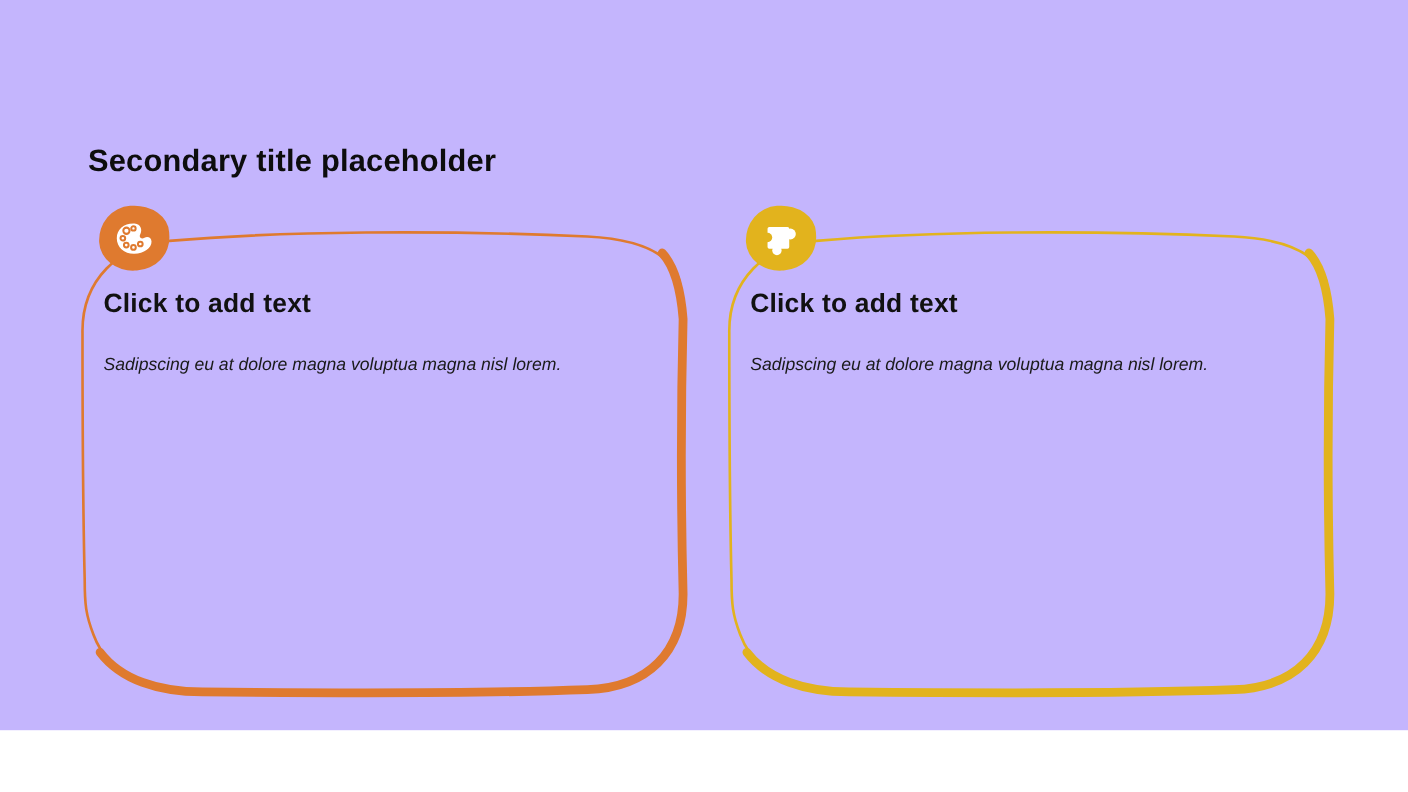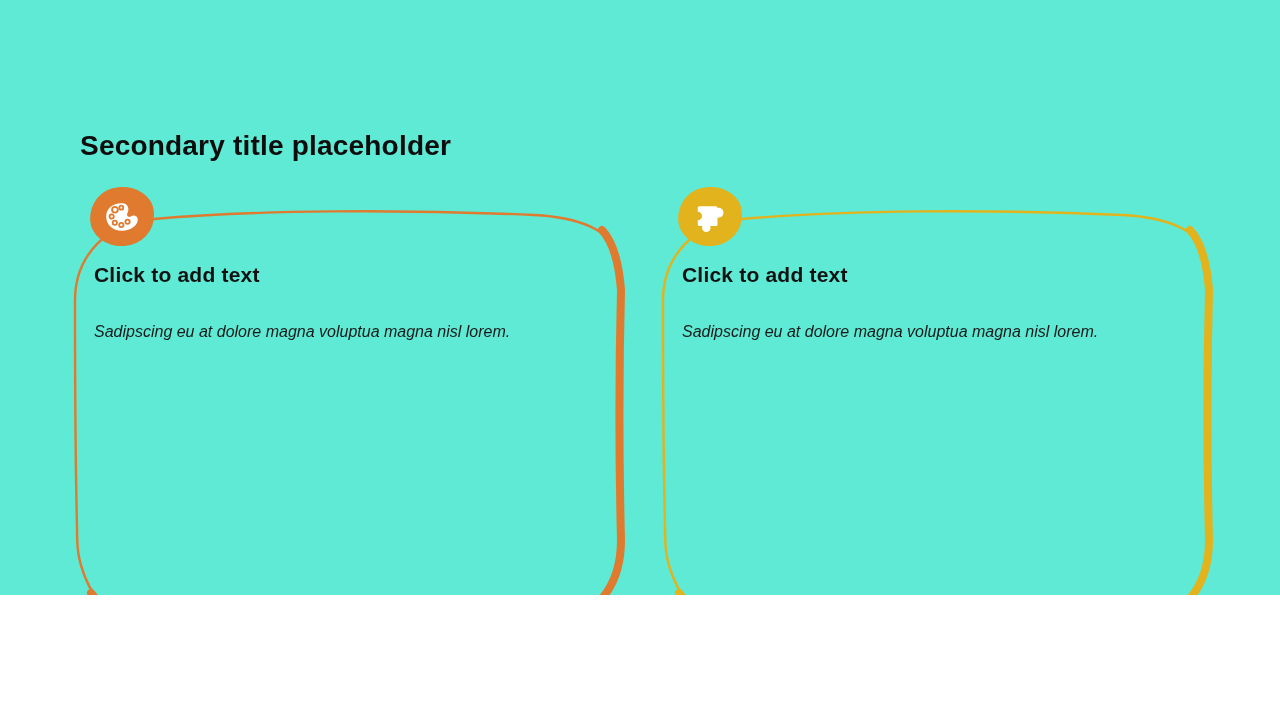--- a/index.html
+++ b/index.html
@@ -4,22 +4,22 @@
 <style>
   html, body {
     margin: 0;
     padding: 0;
     background: #ffffff;
     font-family: "Liberation Sans", sans-serif;
   }
   .slide {
     position: relative;
     width: 1280px;
-    height: 595px;
-    background: #5eead4;
+    height: 664px;
+    background: #c4b5fd;
     overflow: hidden;
   }
   .slide-title {
     position: absolute;
     left: 80px;
     top: 130px;
     margin: 0;
     font-size: 28px;
     font-weight: bold;
     color: #0d0d0d;
@@ -60,21 +60,21 @@
   .card-1 .icon-blob { background: var(--accent-yellow); }
   .icon-blob svg { transform: rotate(3deg); }
   .palette-dot { fill: none; stroke: var(--accent-orange); stroke-width: 1.3; }
   .puzzle-body { fill: #ffffff; }
   .puzzle-notch { fill: var(--accent-yellow); }
   .card-heading {
     position: absolute;
     left: 28px;
     top: 57px;
     margin: 0;
-    font-size: 21px;
+    font-size: 24px;
     font-weight: bold;
     color: #111111;
     letter-spacing: 0.2px;
   }
   .card-body {
     position: absolute;
     left: 28px;
     top: 117px;
     margin: 0;
     font-size: 16px;

